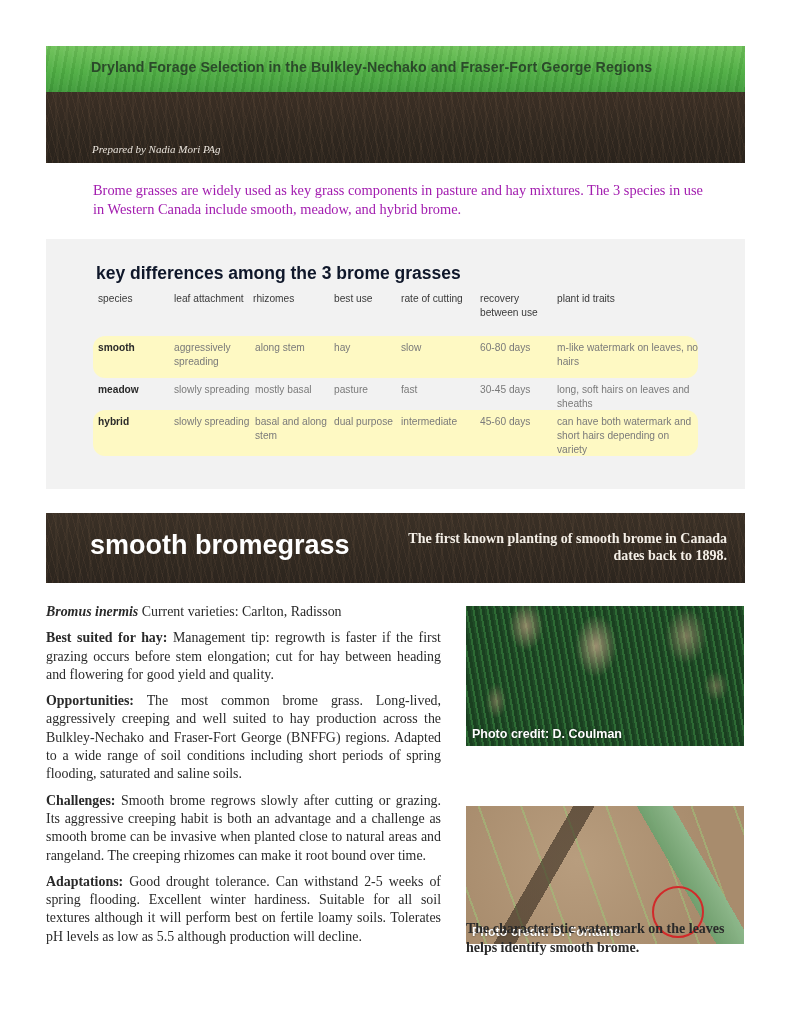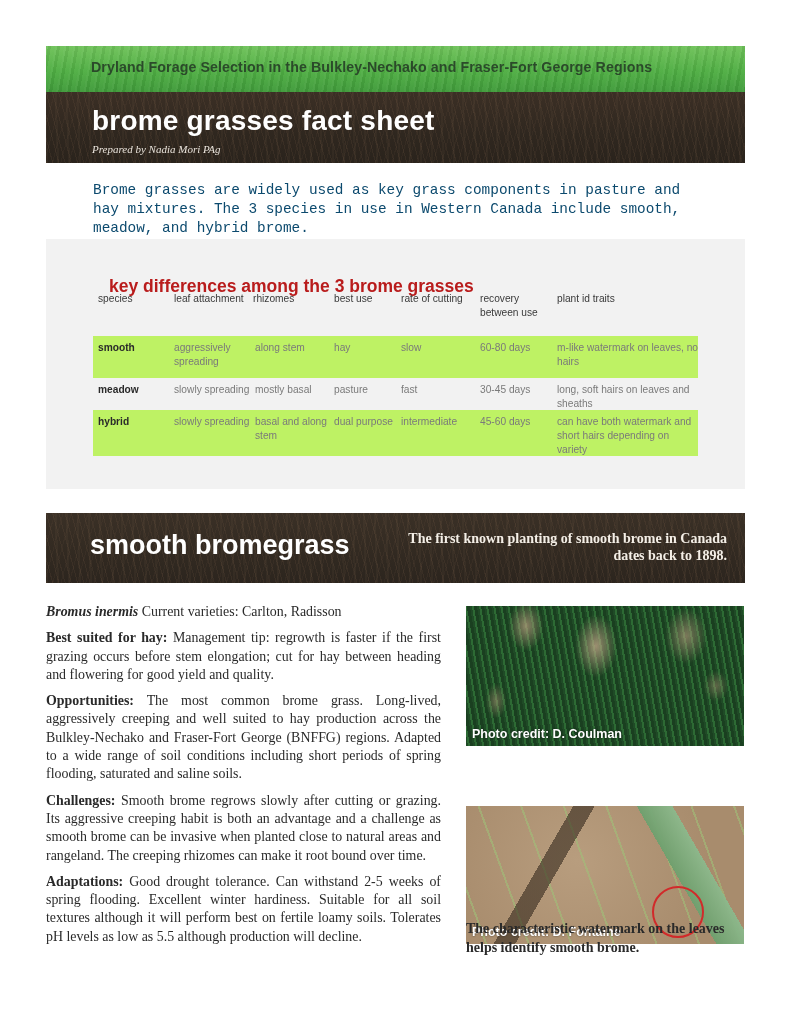--- a/index.html
+++ b/index.html
@@ -36,34 +36,34 @@
     color: #ffffff; letter-spacing: 0.2px; white-space: nowrap;
   }
   .banner-main .byline {
     position: absolute; left: 46px; top: 51px; font-family: "Liberation Serif", serif;
     font-style: italic; font-size: 11px; color: #e8e2da; white-space: nowrap;
   }
 
   
   .intro {
     position: absolute; left: 93px; top: 181px; width: 620px;
-    font-family: Liberation Mono, monospace; font-size: 14.4px; line-height: 19px; color: #0c4a6e;
+    font-family: Liberation Serif, serif; font-size: 14.4px; line-height: 19px; color: #a21caf;
   }
 
   
   .panel {
     position: absolute; left: 46px; top: 239px; width: 699px; height: 250px; background: #f2f2f2;
   }
   .panel h2 {
-    position: absolute; left: 47px; top: 21px; margin: 16px; font-size: 17.5px; font-weight: bold; color: #b91c1c; white-space: nowrap;
+    position: absolute; left: 47px; top: 21px; margin: 3px; font-size: 17.5px; font-weight: bold; color: #0f172a; white-space: nowrap;
   }
   .tbl { position: absolute; left: 47px; top: 53px; width: 605px; }
   .row { position: relative; display: flex; font-size: 10.2px; line-height: 14px; }
   .row.head { color: #3a3a3a; height: 44px; }
-  .row.shade { background: #bef264; }
+  .row.shade { background: #fef9c3; border-radius: 12px; }
   .row.body { color: #7a7a7a; padding-top: 5px; padding-bottom: 5px; box-sizing: border-box; }
   .c { box-sizing: border-box; padding-left: 5px; }
   .c0 { width: 76px; } .c1 { width: 81px; } .c2 { width: 79px; } .c3 { width: 67px; }
   .c4 { width: 79px; } .c5 { width: 77px; } .c6 { width: 146px; }
   .row.body .c0 { color: #2a2a2a; font-weight: bold; }
   .r1 { height: 42px; } .r2 { height: 32px; } .r3 { height: 46px; }
 
   
   .sect {
     position: absolute; left: 46px; top: 513px; width: 699px; height: 70px;
@@ -122,21 +122,20 @@
     font-family: "Liberation Serif", serif; font-weight: bold; font-size: 14px; line-height: 19px; color: #2a2a2a;
   }
 </style>
 </head>
 <body>
 
 <div class="banner-top">
   <span class="series">Dryland Forage Selection in the Bulkley-Nechako and Fraser-Fort George Regions</span>
 </div>
 <div class="banner-main grass-tex">
-  <span class="title">brome grasses fact sheet</span>
   <span class="byline">Prepared by Nadia Mori PAg</span>
 </div>
 
 <div class="intro">Brome grasses are widely used as key grass components in pasture and hay mixtures. The 3 species in use in Western Canada include smooth, meadow, and hybrid brome.</div>
 
 <div class="panel">
   <h2>key differences among the 3 brome grasses</h2>
   <div class="tbl">
     <div class="row head">
       <div class="c c0">species</div>

